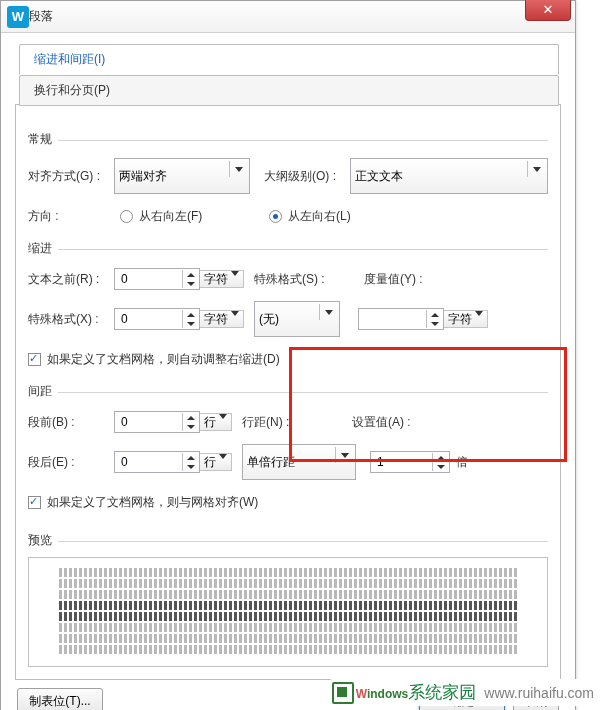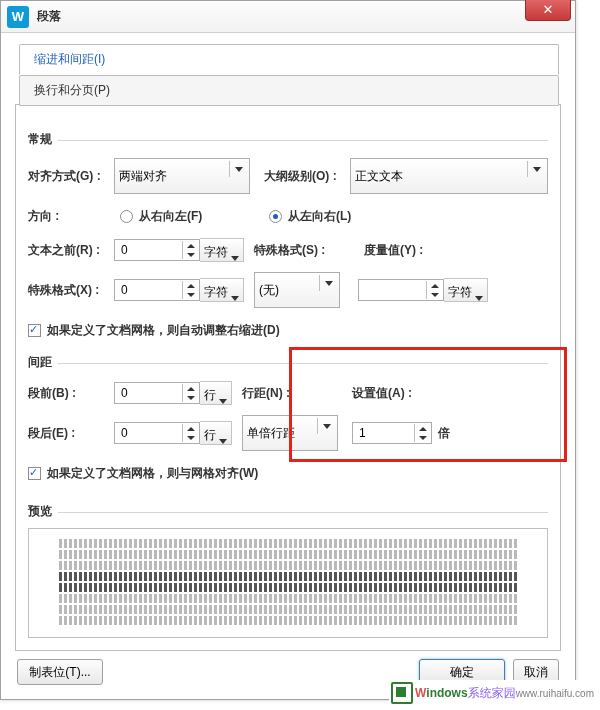--- a/index.html
+++ b/index.html
@@ -1,60 +1,60 @@
 <!DOCTYPE html>
 <html><head>
 <meta charset="utf-8">
 <style>
   * { box-sizing: border-box; font-family: "Microsoft YaHei", "SimSun", sans-serif; font-size: 12px; }
   body { margin: 0; background: #fff; width: 600px; height: 710px; overflow: hidden; position: relative; }
   .window { width: 576px; border: 1px solid #a0a0a0; background: #fff; position: absolute; top: 0; left: 0; box-shadow: 0 0 4px rgba(0,0,0,.2); }
   .titlebar { height: 32px; background: linear-gradient(#fdfdfd,#f2f2f2); border-bottom: 1px solid #d0d0d0; display: flex; align-items: center; padding: 0 6px; position: relative; }
   .app-icon { width: 22px; height: 22px; background: #0f9bd8; border-radius: 3px; display: flex; align-items: center; justify-content: center; color: #fff; font-weight: bold; font-size: 13px; }
-  .title { margin-left: 8px; color: #333; font-weight: bold; }
+  .title { color: #333; }
   .close-btn { position: absolute; top: -2px; right: 4px; width: 46px; height: 22px; background: linear-gradient(#e26666,#c43a3a); border: 1px solid #9e2b2b; border-top: none; border-radius: 0 0 4px 4px; color: #fff; display: flex; align-items: center; justify-content: center; font-size: 13px; }
   .body { padding: 10px 14px 14px; }
   .tabs { display: flex; padding-left: 4px; margin-bottom: -1px; flex-direction: column; }
   .tab { padding: 6px 14px 6px; border: 1px solid #bcbcbc; background: #f5f5f5; color: #333; margin-right: 2px; position: relative; top: 1px; border-radius: 2px 2px 0 0; }
   .tab.active { background: #fff; border-bottom: 1px solid #fff; color: #1a5fbf; }
   .panel { border: 1px solid #bcbcbc; padding: 14px 12px 12px; }
   .group-head { display: flex; align-items: center; margin-top: 12px; }
   .group-head .lbl { margin-right: 6px; }
   .group-head .line { flex: 1; border-top: 1px solid #d4d4d4; margin-top: 2px; }
   .row { display: flex; align-items: center; margin-top: 10px; min-height: 24px; }
-  .lbl { color: #333; font-weight: bold; }
+  .lbl { color: #333; }
   .labcell { width: 86px; }
   .combo { height: 22px; border: 1px solid #abadb3; background: linear-gradient(#fff,#f1f1f1); display: flex; align-items: center; padding: 17px 4px; position: relative; }
   .combo .arrow { position: absolute; right: 2px; top: 2px; width: 18px; height: 16px; border-left: 1px solid #c0c0c0; display:flex;align-items:center;justify-content:center; }
   .combo .arrow::after { content: ""; border-left: 4px solid transparent; border-right: 4px solid transparent; border-top: 5px solid #333; }
   .spinbox { height: 22px; border: 1px solid #abadb3; background: #fff; display: flex; align-items: center; padding: 0 18px 0 6px; position: relative; min-width: 80px; }
   .spinbox .spinbtns { position: absolute; right: 1px; top: 1px; bottom: 1px; width: 16px; display: flex; flex-direction: column; }
   .spinbox .spinbtns span { flex:1; border-left:1px solid #c0c0c0; display:flex; align-items:center; justify-content:center; }
   .spinbox .spinbtns span::before { content:""; border-left:4px solid transparent; border-right:4px solid transparent; }
   .spinbox .spinbtns span.up::before { border-bottom:4px solid #333; }
   .spinbox .spinbtns span.dn::before { border-top:4px solid #333; }
-  .unitbtn { height: 24px; border: 1px solid #c4c4c4; border-left:none; background: linear-gradient(#fff,#ececec); display: flex; align-items:flex-end; padding: 0 4px; }
+  .unitbtn { height: 18px; border: 1px solid #c4c4c4; border-left:none; background: linear-gradient(#fff,#ececec); display: flex; align-items:flex-start; padding: 0 4px; }
   .unitbtn::after { content:""; margin-left:3px; border-left:4px solid transparent; border-right:4px solid transparent; border-top:5px solid #333; }
   .radio { width:13px; height:13px; border:1px solid #8d8d8d; border-radius:50%; margin-right:6px; background:#fff; position:relative; }
   .radio.checked::after { content:""; width:5px; height:5px; background:#1a5fbf; border-radius:50%; position:absolute; left:3px; top:3px; }
   .chk { width:13px; height:13px; border:1px solid #8d8d8d; background:#fff; position:relative; margin-right:6px; display:inline-flex;}
   .chk.checked::after { content:"✓"; color:#1a5fbf; font-size:11px; line-height:10px; position:absolute; left:0; top:-1px; }
   .redbox { position:absolute; border:3px solid #e2231a; pointer-events:none; left: 289px; top: 347px; width: 278px; height: 115px; }
   .preview-area { border:1px solid #c0c0c0; height:110px; margin-top:8px; padding:8px 30px; background:#fff; overflow:hidden; }
   .preview-area .pl { height:9px; margin:2px 0; background:repeating-linear-gradient(90deg,#b9b9b9 0 3px,transparent 3px 5px); }
   .btn { height:26px; min-width:86px; border:1px solid #a0a0a0; background:linear-gradient(#fdfdfd,#e8e8e8); display:flex; align-items:center; justify-content:center; border-radius:3px; padding:0 10px; }
   .btn.primary { border:1px solid #3c7fb1; box-shadow:0 0 3px rgba(60,127,177,.6); }
   .btnbar { display:flex; justify-content:space-between; margin-top:8px; padding:0 2px;gap:8px; }
   .btnbar .right { display:flex; gap:8px;align-items:flex-end; }
   .watermark { position:absolute; right:4px; bottom:4px; display:flex; align-items:center; background:#fff; padding:2px; border-radius:2px; }
   .watermark .logo { width:22px; height:22px; border:2px solid #2e7d32; border-radius:2px; position:relative; }
   .watermark .logo::before { content:""; position:absolute; left:3px; top:3px; width:10px; height:10px; background:#2e7d32; }
   .watermark .text1 { color:#2e7d32; font-family:Arial,sans-serif; font-weight:bold; font-size:14px; margin-left:2px; }
   .watermark .text1 b { color:#d9534f; }
-  .watermark .sub { font-size:10px; color:#808080; margin-left:0; }
+  .watermark .sub { font-size:14px; color:#808080; margin-left:8px; }
 </style>
 </head>
 <body>
 
 <div class="window">
   <div class="titlebar">
     <div class="app-icon">W</div>
     <div class="title">段落</div>
     <div class="close-btn">✕</div>
   </div>
@@ -84,20 +84,24 @@
       </div>
       <div class="row">
         <span class="lbl labcell"><span>方向 :</span></span>
         <span style="width:6px"></span>
         <span class="radio"></span>
         <span class="lbl" style="width:130px">从右向左(F)</span>
         <span class="radio checked"></span>
         <span class="lbl">从左向右(L)</span>
       </div>
 
+      <div class="group-head">
+        <span class="lbl">缩进</span>
+        <span class="line"></span>
+      </div>
       <div class="row">
         <span class="lbl labcell">文本之前(R) :</span>
         <div class="spinbox" style="width:86px">
           <span>0</span>
           <span class="spinbtns">
               <span class="up"></span>
               <span class="dn"></span>
             </span>
         </div>
         <div class="unitbtn">
@@ -169,21 +173,21 @@
           <span>0</span>
           <span class="spinbtns">
               <span class="up"></span>
               <span class="dn"></span>
             </span>
         </div>
         <div class="unitbtn">
             <span>行</span>
           </div>
         <span style="width:10px"></span>
-        <div class="combo" style="width:96px">
+        <div class="combo" style="width:114px">
           <span>单倍行距</span>
           <span class="arrow"></span>
         </div>
         <span style="width:14px"></span>
         <div class="spinbox" style="width:70px">
           <span>1</span>
           <span class="spinbtns">
               <span class="up"></span>
               <span class="dn"></span>
             </span>
@@ -225,15 +229,15 @@
           </div>
       </div>
     </div>
   </div>
 </div>
 
 <div class="redbox"></div>
 
 <div class="watermark">
   <div class="logo"></div>
-  <span class="text1"><b>W</b><span>indows</span><span style="color:#8b5cf6;font-weight:normal;font-size:12px;">系统家园</span></span>
+  <span class="text1"><b>W</b><span>indows</span><span style="color:#15803d;font-weight:normal;font-size:17px;">系统家园</span></span>
   <span class="sub">www.ruihaifu.com</span>
 </div>
 
 </body></html>

